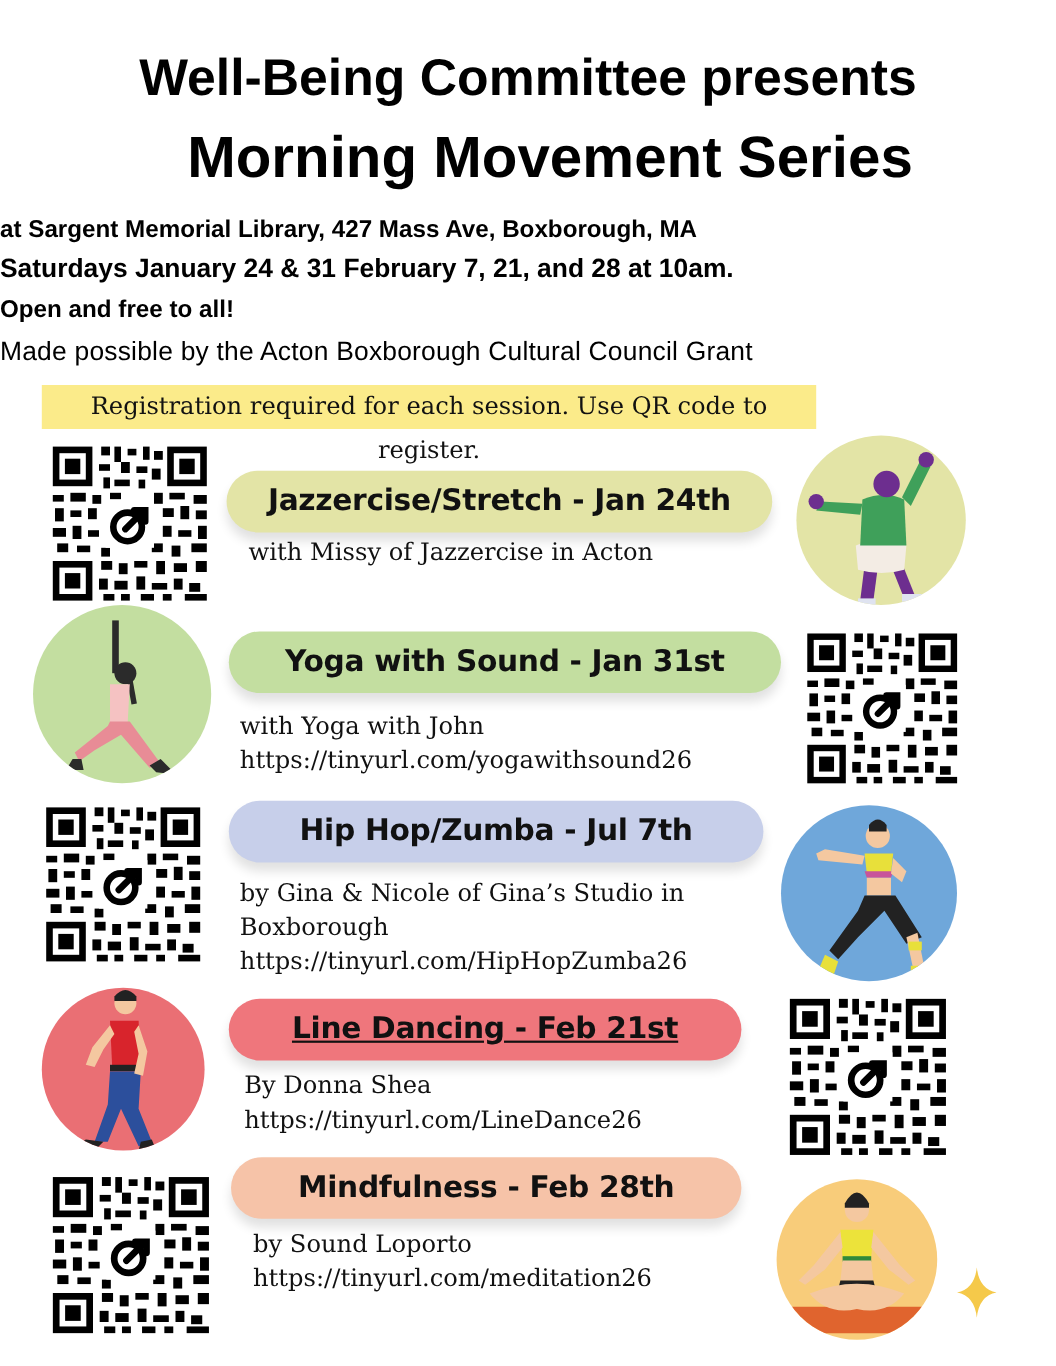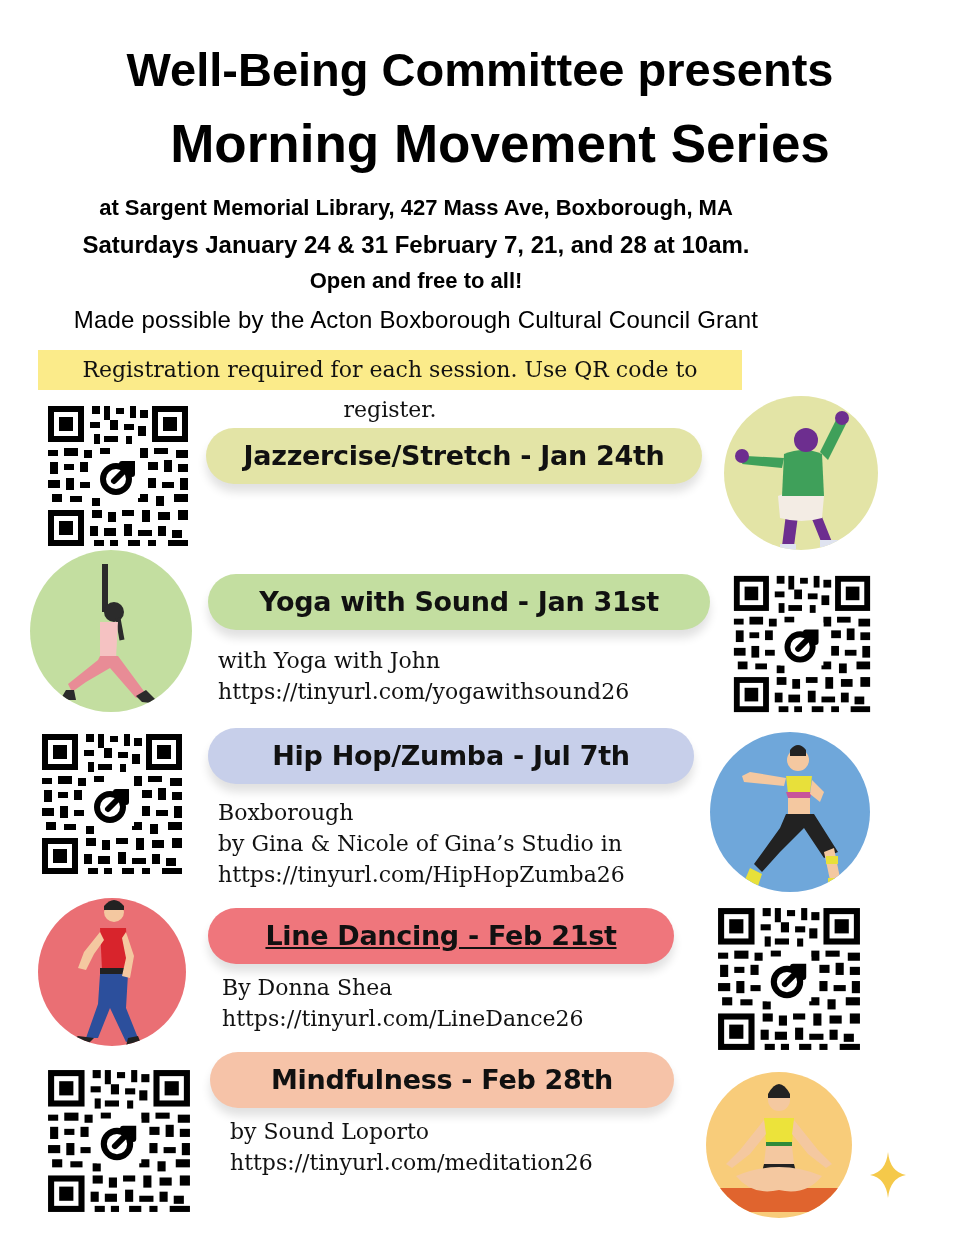--- a/index.html
+++ b/index.html
@@ -3,21 +3,21 @@
 <meta charset="utf-8">
 <style>
   * { box-sizing: border-box; margin: 0; padding: 0; }
   html, body { width: 960px; height: 1242px; background: #ffffff; overflow: hidden; }
   body { position: relative; font-family: "Liberation Sans", sans-serif; color: #000; }
 
   .title1 { position: absolute; left: 0; width: 960px; top: 42px; text-align: center;
     font-family: "Liberation Sans", sans-serif; font-weight: 700; font-size: 47px; letter-spacing: 0px; }
   .title2 { position: absolute; left: 0; width: 960px; top: 113px; text-align: center;
     font-family: "Liberation Sans", sans-serif; font-weight: 700; font-size: 53px; padding-left: 40px; }
-  .line { position: absolute; left: 0; width: 832px; text-align: center;
+  .line { position: absolute; left: 0; width: 832px; 
     font-family: "Liberation Sans", sans-serif; }
   .l-addr { top: 195px; font-size: 22px; font-weight: 700; }
   .l-dates { top: 231px; font-size: 24px; font-weight: 700; }
   .l-free { top: 268px; font-size: 22px; font-weight: 700; }
   .l-grant { top: 306px; font-size: 24px; font-weight: 400; letter-spacing: 0.2px; }
 
   .reg { position: absolute; left: 38px; top: 350px; width: 704px; height: 40px;
     background: #fbeb8a; text-align: center; line-height: 40px;
     font-family: "DejaVu Serif", serif; font-size: 22px; color: #111; }
 
@@ -127,20 +127,21 @@
   </defs>
 </svg>
 
 <div class="qr" style="left:44px; top:402px;">
   <svg viewBox="0 0 148 148">
       <use href="#qrcode"></use>
     </svg>
 </div>
 <div class="pill" style="left:206px; top:428px; width:496px; background:#e3e4a6;">Jazzercise/Stretch - Jan 24th</div>
 <div class="desc" style="left:226px; top:487px;">
+  <div>with Missy of Jazzercise in Acton</div>
 </div>
 <div class="circle" style="left:724px; top:396px; width:154px; height:154px; background:#e3e4a6;">
   <svg viewBox="0 0 154 154">
     <path d="M62 118 L58 150 L70 150 L74 120 Z" fill="#6d2e8f"></path>
     <path d="M86 118 L98 148 L108 146 L96 116 Z" fill="#6d2e8f"></path>
     <path d="M54 100 Q78 90 100 100 L98 122 Q78 128 56 122 Z" fill="#f3ece4"></path>
     <path d="M60 58 Q80 50 98 58 L100 100 L58 100 Z" fill="#3fa05a"></path>
     <path d="M60 62 L22 60 L18 68 L58 72 Z" fill="#3fa05a"></path>
     <path d="M96 56 L112 24 L122 28 L104 64 Z" fill="#3fa05a"></path>
     <circle cx="18" cy="60" r="7" fill="#6d2e8f"></circle>
@@ -173,22 +174,22 @@
     </svg>
 </div>
 
 <div class="qr" style="left:38px; top:730px;">
   <svg viewBox="0 0 148 148">
       <use href="#qrcode"></use>
     </svg>
 </div>
 <div class="pill" style="left:208px; top:728px; width:486px; background:#c7cfea;">Hip Hop/Zumba - Jul 7th</div>
 <div class="desc" style="left:218px; top:797px;">
+  <div>by Gina &amp; Nicole of Gina’s Studio in</div>
   <div>Boxborough</div>
-  <div>by Gina &amp; Nicole of Gina’s Studio in</div>
   <div>https://tinyurl.com/HipHopZumba26</div>
 </div>
 <div class="circle" style="left:710px; top:732px; width:160px; height:160px; background:#6fa7da;">
   <svg viewBox="0 0 160 160">
     <circle cx="88" cy="28" r="11" fill="#f4c8a0"></circle>
     <path d="M80 18 Q88 8 96 18 L96 24 L80 24 Z" fill="#222"></path>
     <path d="M76 44 L102 44 L100 62 L78 62 Z" fill="#e8e03a"></path>
     <path d="M76 60 L102 60 L100 66 L78 66 Z" fill="#c8549a"></path>
     <path d="M78 66 L100 66 L100 82 L78 82 Z" fill="#f4c8a0"></path>
     <path d="M76 82 L104 82 L128 120 L114 126 L94 96 L70 120 L52 140 L44 132 L70 96 Z" fill="#222"></path>

